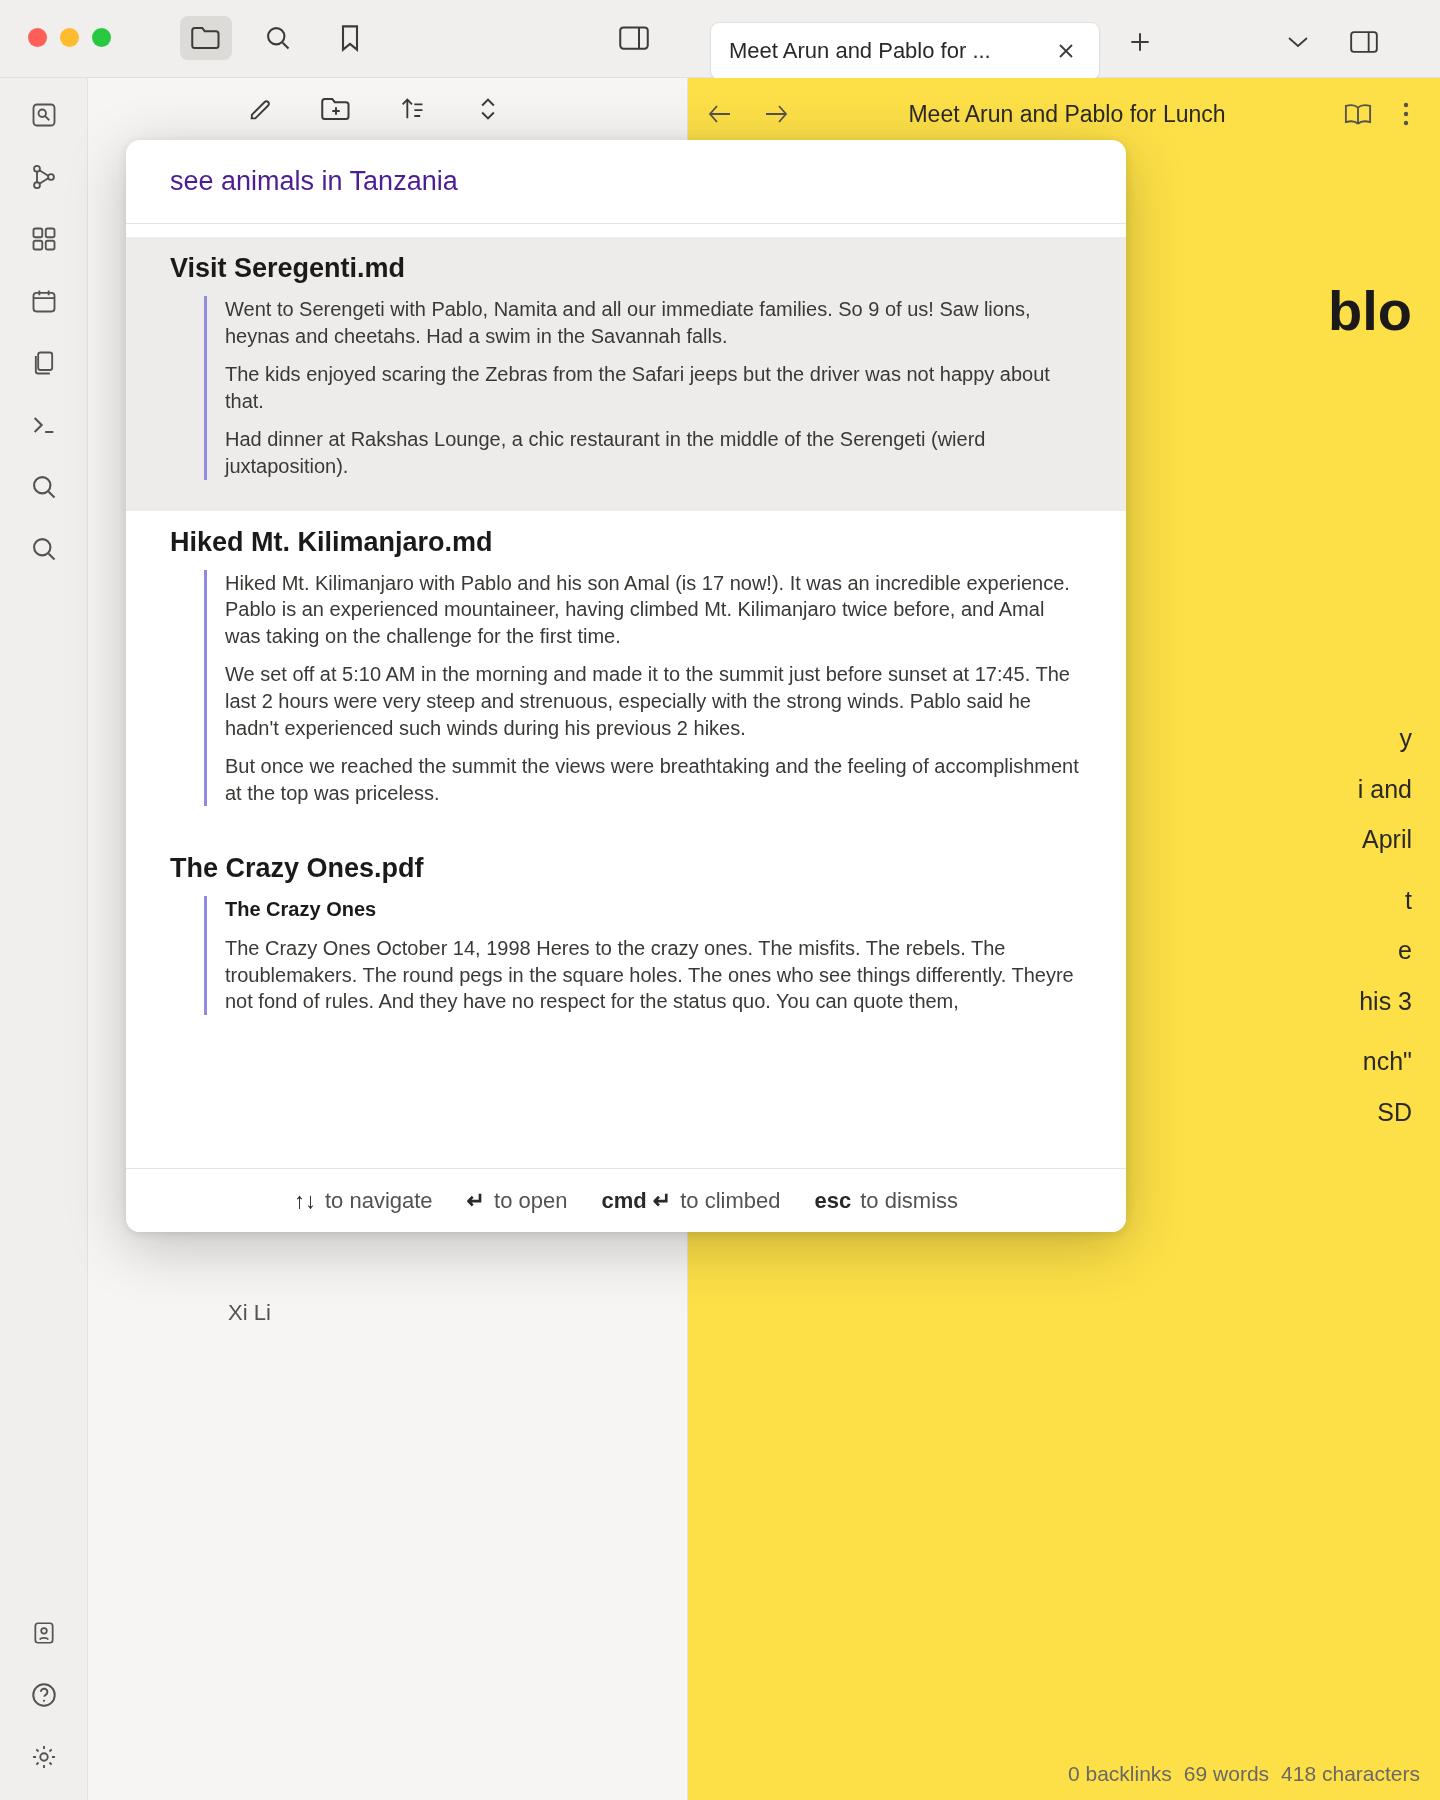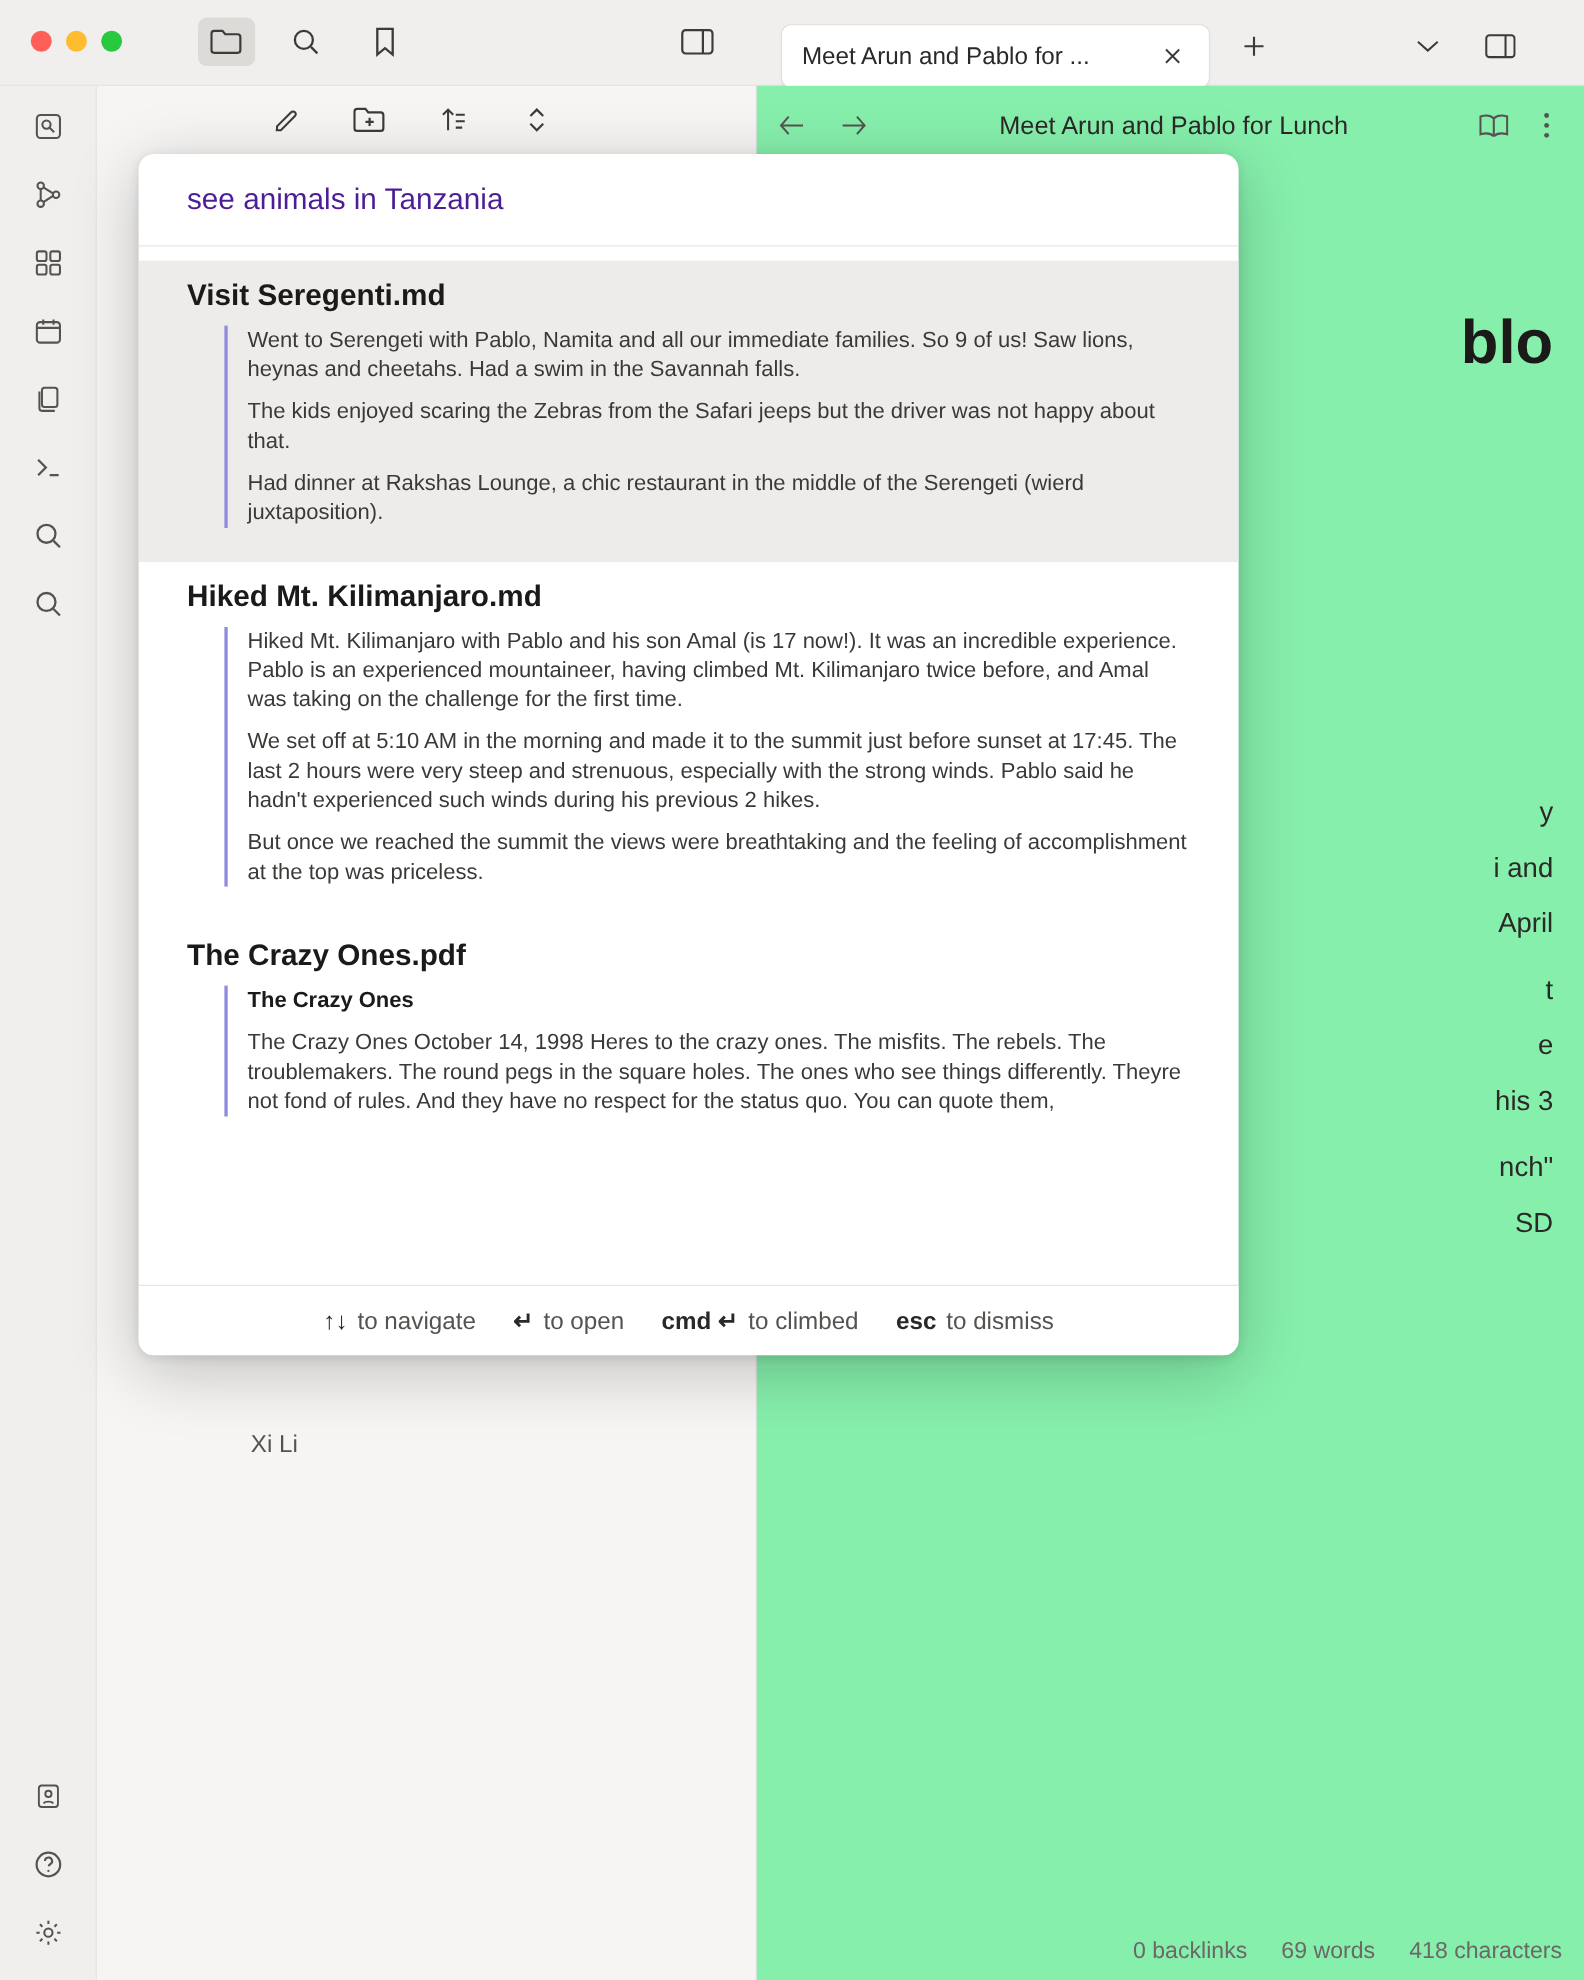--- a/index.html
+++ b/index.html
@@ -137,21 +137,21 @@
   }
   .list-footer-text {
     position: absolute; top: 1222px; left: 140px;
     font-size: 22px; color: #55524f;
   }
 
   
   .editor {
     position: absolute; top: 78px; left: 688px;
     width: 752px; height: 1722px;
-    background: #86efac;
+    background: #fde047;
   }
   .editor-header {
     position: absolute; top: 0; left: 0;
     width: 752px; height: 72px;
     display: flex; align-items: center;
   }
   .nav-btn {
     width: 48px; height: 48px; margin-left: 8px;
     display: flex; align-items: center; justify-content: center;
     color: #55524f; font-size: 26px;
@@ -179,21 +179,21 @@
     position: absolute; top: 640px; left: 0;
     width: 752px;
     padding-right: 28px;
     text-align: right;
     font-size: 25px; line-height: 1.62; color: #2b2927;
   }
   .doc-body p { margin: 0 0 10px 0; white-space: nowrap; overflow: hidden; }
 
   .statusbar {
     position: absolute; bottom: 14px; right: 20px;
-    display: flex; gap: 31px;
+    display: flex; gap: 12px;
     font-size: 21px; color: #6b6865;
   }
 
   
   .overlay {
     position: absolute;
     top: 140px; left: 126px;
     width: 1000px; height: 1092px;
     background: #ffffff;
     border-radius: 14px;

